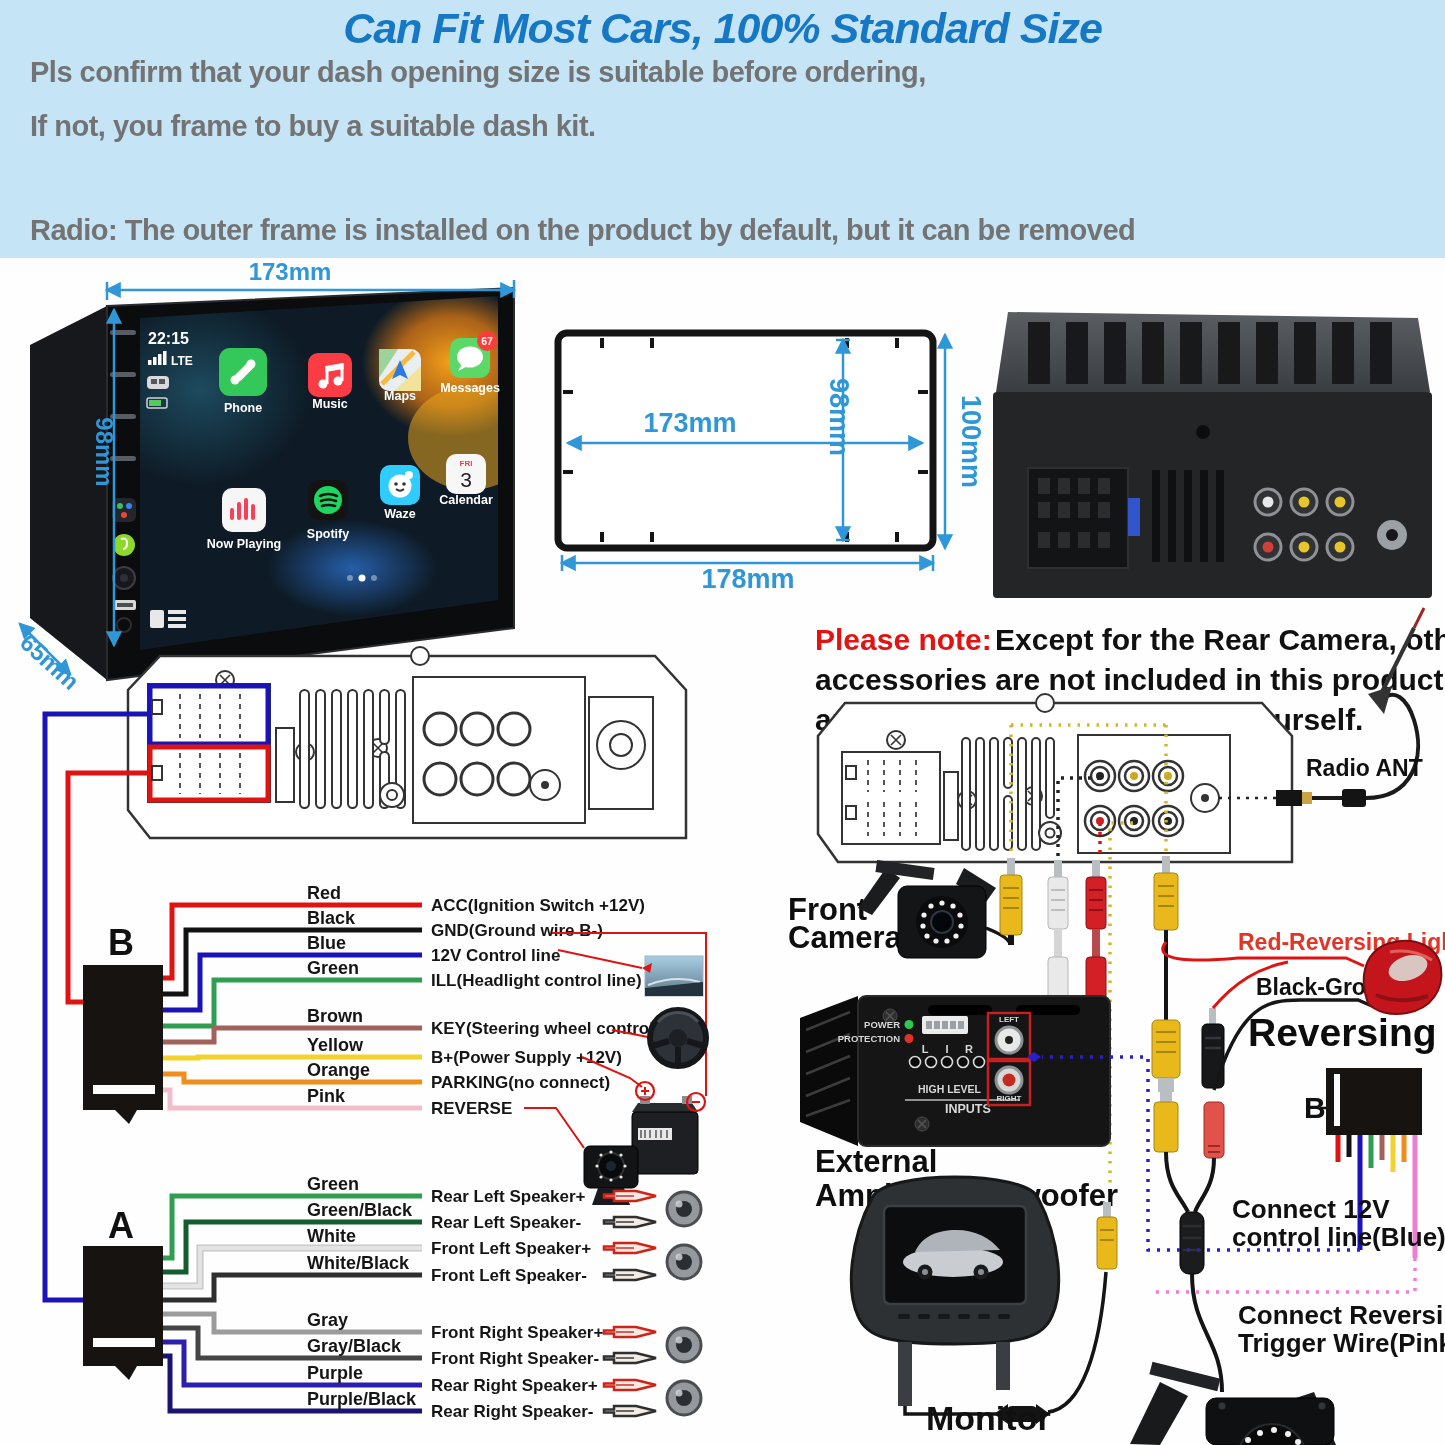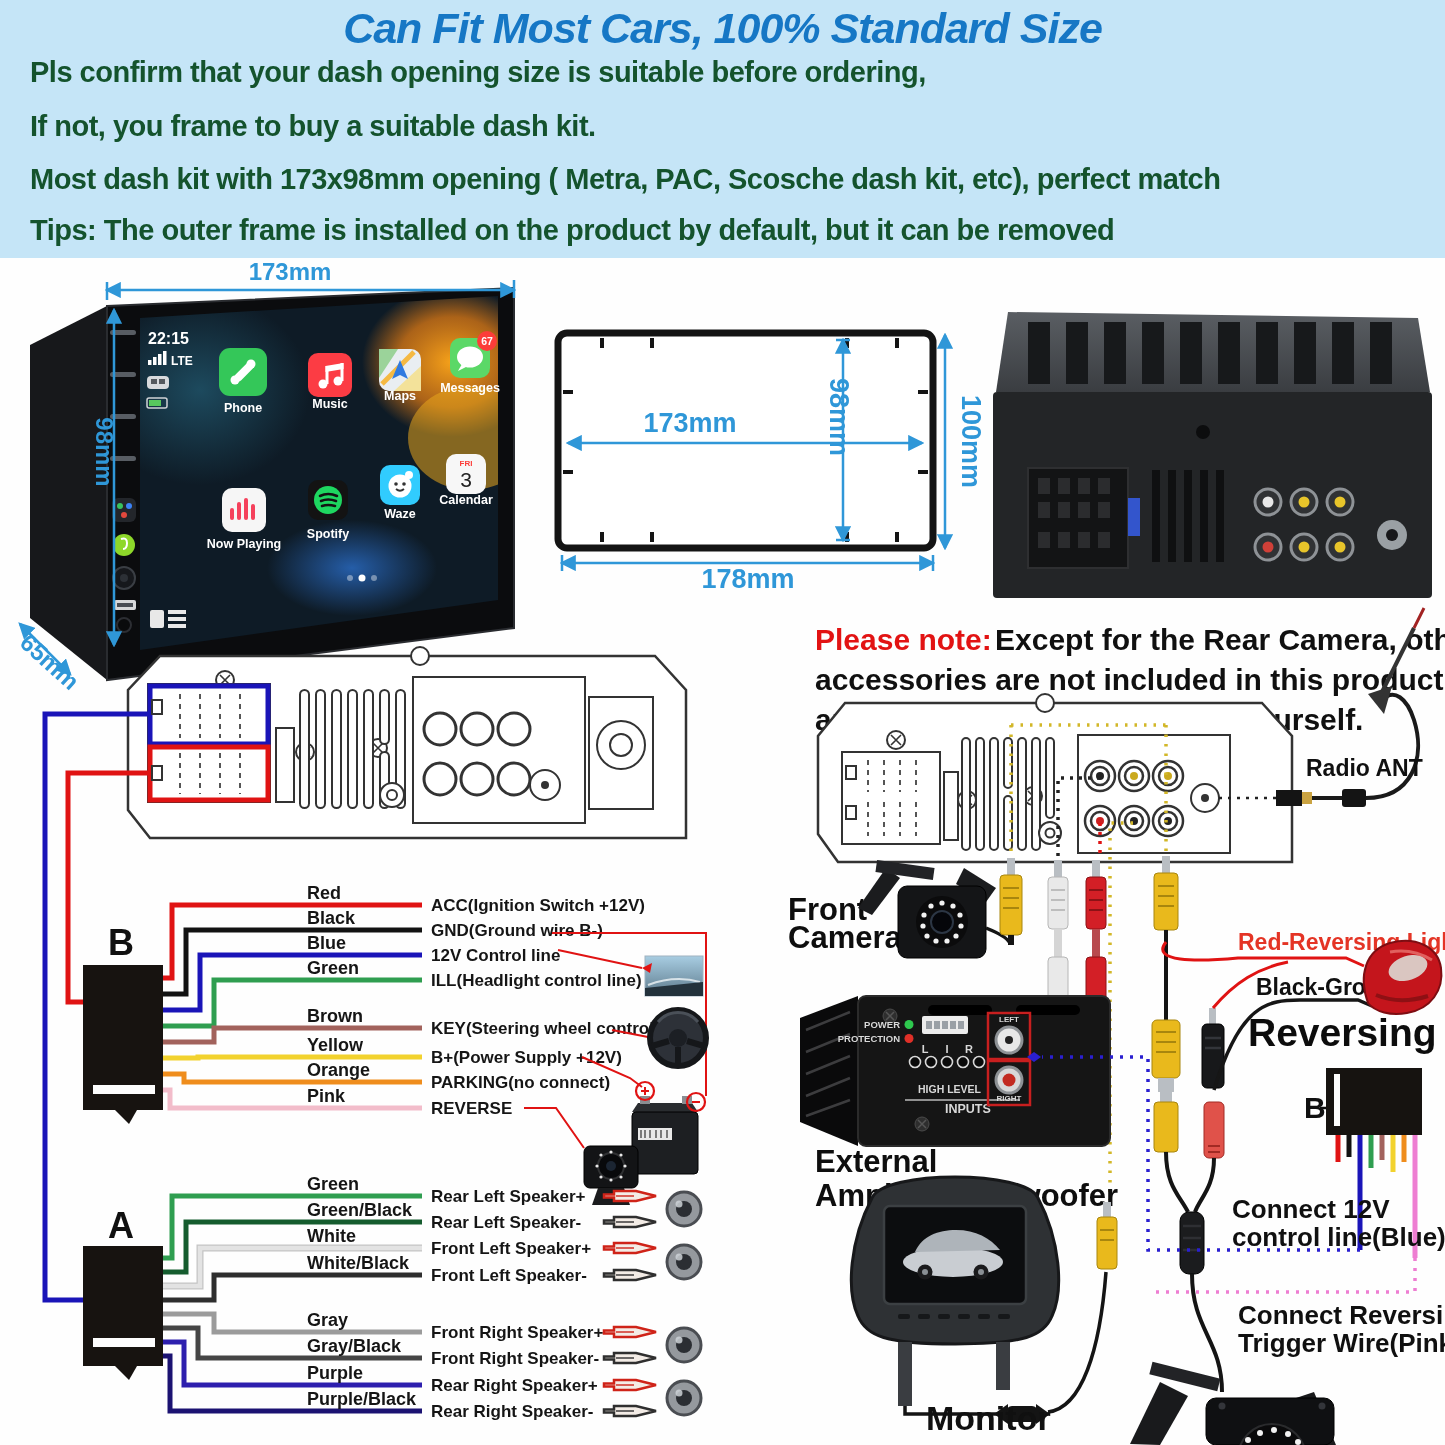--- a/index.html
+++ b/index.html
@@ -1,21 +1,21 @@
 <!DOCTYPE html>
 <html><head>
 <meta charset="utf-8">
 <style>
   html,body{margin:0;padding:0;background:#fff;}
   .canvas{position:relative;width:1445px;height:1445px;background:#fefefe;overflow:hidden;
           font-family:"Liberation Sans",sans-serif;}
   .hdr{position:absolute;left:0;top:0;width:1445px;height:258px;background:#c5e5f7;}
   .hdr-title{position:absolute;left:0;top:4px;width:100%;text-align:center;
              font-size:43px;font-weight:bold;font-style:italic;color:#1677c5;letter-spacing:-1px;}
-  .hdr-line{position:absolute;left:30px;font-size:29px;font-weight:bold;color:#14532d;letter-spacing:-0.5px;}
+  .hdr-line{position:absolute;left:30px;font-size:29px;font-weight:bold;color:#737373;letter-spacing:-0.5px;}
   .l1{top:56px}.l2{top:110px}.l3{top:163px}.l4{top:214px}
   svg.scene{position:absolute;left:0;top:0;}
   text{font-family:"Liberation Sans",sans-serif;}
   .dim{fill:#2f97d8;font-weight:bold;font-size:24px;}
   .dimL{fill:#2f97d8;font-weight:bold;font-size:27px;}
   .applbl{fill:#ffffff;font-size:12.5px;font-weight:bold;text-anchor:middle;}
   .note-red{fill:#e21313;font-size:30px;font-weight:bold;}
   .note-blk{fill:#101010;font-size:30px;font-weight:bold;}
   .wname{fill:#151515;font-size:18px;font-weight:bold;}
   .wfunc{fill:#151515;font-size:17px;font-weight:bold;}
@@ -34,22 +34,21 @@
 </style>
 </head>
 <body>
 
 <div class="canvas">
 
   <div class="hdr">
     <div class="hdr-title">Can Fit Most Cars, 100% Standard Size</div>
     <div class="hdr-line l1">Pls confirm that your dash opening size is suitable before ordering,</div>
     <div class="hdr-line l2">If not, you frame to buy a suitable dash kit.</div>
-    <div class="hdr-line l3">Most dash kit with 173x98mm opening ( Metra, PAC, Scosche dash kit, etc), perfect match</div>
-    <div class="hdr-line l4">Tips: The outer frame is installed on the product by default, but it can be removed</div>
+    <div class="hdr-line l4">Radio: The outer frame is installed on the product by default, but it can be removed</div>
   </div>
 
   <svg class="scene" width="1445" height="1445" viewBox="0 0 1445 1445">
     <defs>
       <marker id="arr" viewBox="0 0 10 10" refX="8.5" refY="5" markerWidth="6.5" markerHeight="6.5" orient="auto-start-reverse">
         <path d="M0,0 L10,5 L0,10 z" fill="#2f97d8"></path>
       </marker>
       <radialGradient id="gOrange">
           <stop offset="0%" stop-color="#f6a21a"></stop>
           <stop offset="60%" stop-color="#e07b14" stop-opacity="0.75"></stop>

